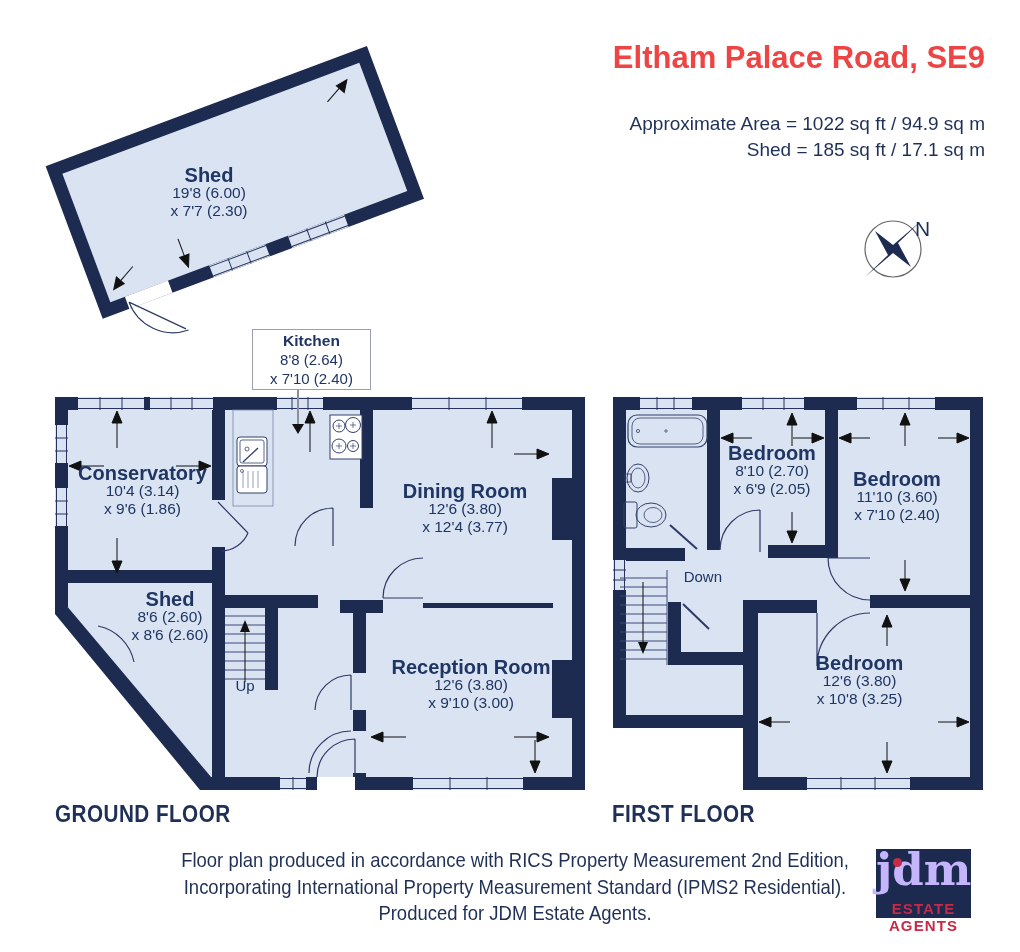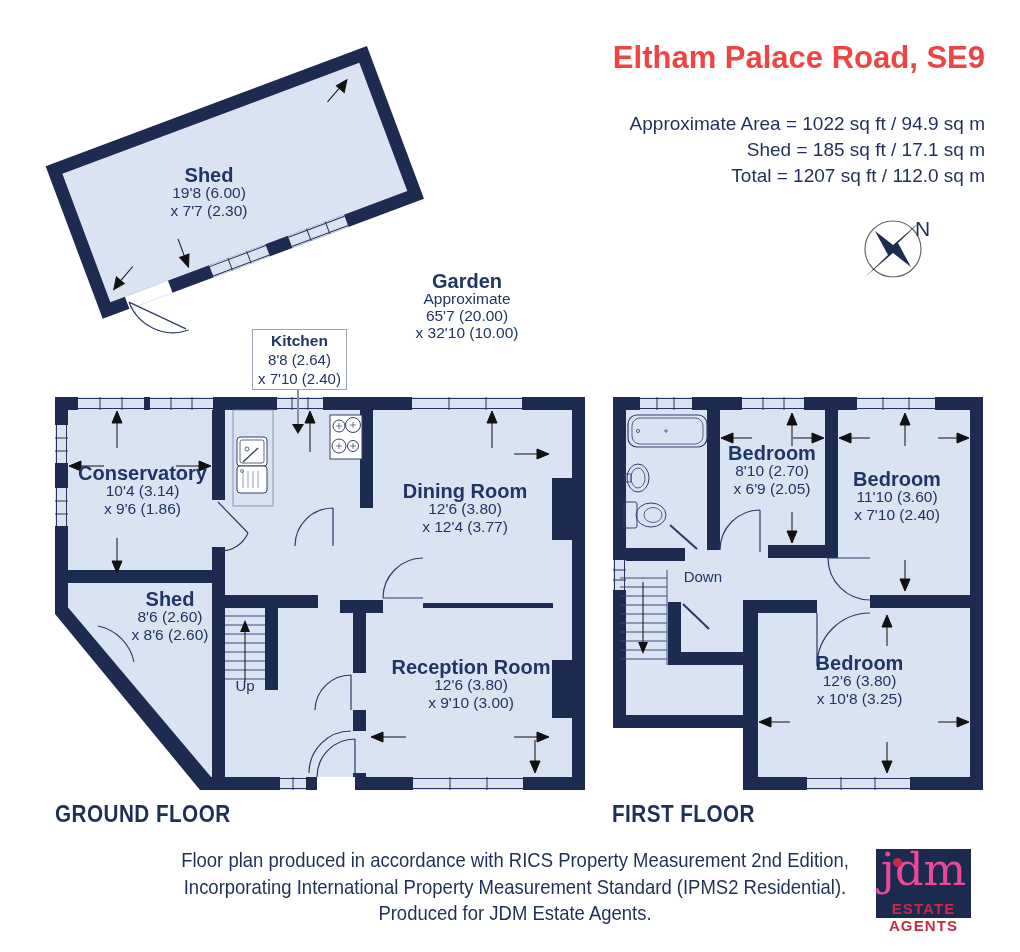--- a/index.html
+++ b/index.html
@@ -5,46 +5,45 @@
   html,body{margin:0;padding:0;background:#fff;}
   #canvas{position:relative;width:1020px;height:952px;background:#fff;overflow:hidden;
           font-family:"Liberation Sans",sans-serif;color:#1f3563;}
   .abs{position:absolute;}
   .lbl{position:absolute;text-align:center;color:#1f3563;font-size:15.5px;line-height:18px;white-space:nowrap;}
   .lbl .nm{font-weight:bold;font-size:20px;}
   .hdr-title{position:absolute;right:35px;top:40px;font-size:31px;font-weight:bold;color:#ef4444;white-space:nowrap;}
   .hdr-areas{position:absolute;right:35px;top:84px;font-size:19px;line-height:26px;text-align:right;color:#1f3057;white-space:nowrap;margin-top:27px;}
   .floor-lbl{position:absolute;font-size:23px;font-weight:bold;color:#1f3057;transform:scaleX(.9);transform-origin:left center;white-space:nowrap;letter-spacing:.5px;}
   .callout{position:absolute;left:252px;top:329px;width:93px;background:#fff;border:1px solid #9aa0ad;
-           text-align:center;font-size:15px;line-height:19px;padding:1px 0;color:#1f3563;z-index:5;white-space:nowrap;}
+           text-align:center;font-size:15px;line-height:19px;padding:1px 12px;color:#1f3563;z-index:5;white-space:nowrap;}
   .callout .nm{font-weight:bold;font-size:15.5px;}
   .leader{position:absolute;left:297px;top:390px;width:2px;height:34px;background:#8b8f9c;z-index:4;}
   .leader-tip{position:absolute;left:292px;top:424px;width:0;height:0;border-left:6px solid transparent;
               border-right:6px solid transparent;border-top:10px solid #111;z-index:4;}
   .footer{position:absolute;left:95px;top:847px;width:840px;text-align:center;font-size:21px;line-height:26.5px;
           color:#1f3057;transform:scaleX(.88);transform-origin:center top;white-space:nowrap;}
   .logo{position:absolute;left:876px;top:849px;width:95px;height:69px;background:#1b2a4e;}
-  .logo .brand{position:absolute;left:0;top:-6px;width:100%;text-align:center;color:#ec4899;
-               font-family:"DejaVu Serif","Liberation Serif",serif;font-size:45px;font-weight:normal;}
+  .logo .brand{position:absolute;left:0;top:-6px;width:100%;text-align:center;color:#c4b5fd;
+               font-family:"DejaVu Serif","Liberation Serif",serif;font-size:45px;font-weight:bold;}
   .logo .jdot{position:absolute;left:17px;top:9px;width:9px;height:9px;border-radius:50%;background:#c62a46;}
   .logo .tag{position:absolute;left:0;top:51px;width:100%;text-align:center;color:#c62a46;
              font-size:15px;font-weight:bold;letter-spacing:1.1px;}
   .north-lbl{position:absolute;left:915px;top:217px;font-size:21px;color:#1f3057;}
   svg{position:absolute;overflow:visible;}
 </style>
 </head>
 <body>
 
 <div id="canvas">
 
   <div class="hdr-title">Eltham Palace Road, SE9</div>
   <div class="hdr-areas">
     <div>Approximate Area = 1022 sq ft / 94.9 sq m</div>
     <div>Shed = 185 sq ft / 17.1 sq m</div>
-    <div>Total = 1207 sq ft / 112.0 sq m</div>
   </div>
 
   <svg class="abs" style="left:860px;top:205px;" width="120" height="85" viewBox="0 0 120 85">
     <circle cx="33" cy="44" r="28" fill="none" stroke="#666" stroke-width="1.2"></circle>
     <path d="M61,16 L38,38 L51,62 L33,48 L5,72 L28,50 L15,26 L33,40 Z" fill="#1e2b50"></path>
   </svg>
   <div class="north-lbl">N</div>
 
   <svg class="abs" style="left:30px;top:40px;" width="400" height="320" viewBox="0 0 400 320">
     <g transform="translate(24,130) rotate(-20.5)">
@@ -68,26 +67,20 @@
           <path d="M92,138 L87,126 L97,126 Z"></path>
       </g>
     </g>
   </svg>
   <div class="lbl" style="left:124px;top:166px;width:170px;">
     <div class="nm">Shed</div>
     <div class="dim">19'8 (6.00)</div>
     <div class="dim">x 7'7 (2.30)</div>
   </div>
 
-  <div class="lbl" style="left:382px;top:273px;width:170px;line-height:17px;">
-    <div class="nm">Garden</div>
-    <div>Approximate</div>
-    <div>65'7 (20.00)</div>
-    <div>x 32'10 (10.00)</div>
-  </div>
 
   <div class="callout">
     <div class="nm">Kitchen</div>
     <div>8'8 (2.64)</div>
     <div>x 7'10 (2.40)</div>
   </div>
   <div class="leader"></div>
   <div class="leader-tip"></div>
 
   <svg class="abs" style="left:40px;top:390px;" width="560" height="410" viewBox="0 0 560 410">

